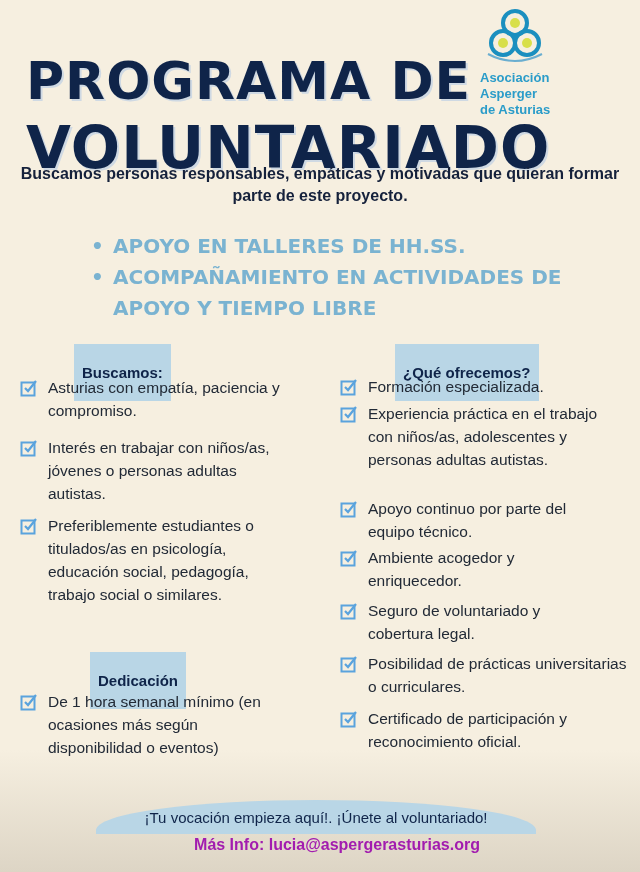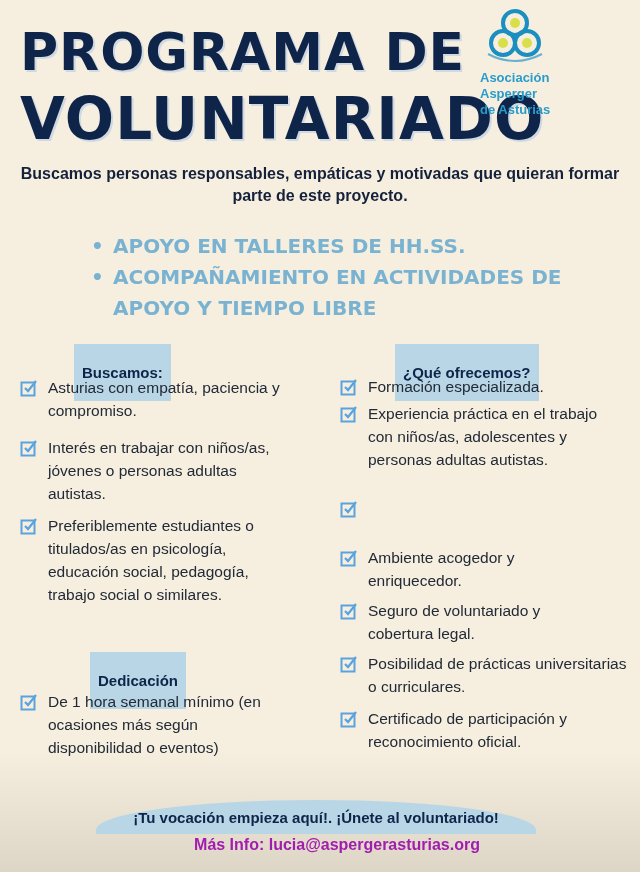--- a/index.html
+++ b/index.html
@@ -1,37 +1,37 @@
 <!DOCTYPE html>
 <html><head>
 <meta charset="utf-8">
 <style>
   html,body{margin:0;padding:0;}
   body{width:640px;height:872px;overflow:hidden;position:relative;
     background:linear-gradient(to bottom,#f6efe0 0%,#f6efe0 86%,#ddd5c5 100%);
     font-family:"Liberation Sans",sans-serif;color:#1e2433;}
-  .title{position:absolute;left:20px;font-family:"DejaVu Sans",sans-serif;font-weight:900;
-    color:#0f2449;letter-spacing:1px;text-shadow:2px 2px 0 #cfd9e3;}
+  .title{position:absolute;left:26px;font-family:"DejaVu Sans",sans-serif;font-weight:900;
+    color:#0f2449;letter-spacing:1px;text-shadow:2px 2px 0 #cfd9e3;margin-top:29px;}
   .t1{top:22px;font-size:52px;}
   .t2{top:85px;font-size:58px;}
   .logo{position:absolute;left:480px;top:6px;width:120px;text-align:left;}
   .logo-name{color:#2a9cc9;font-weight:bold;font-size:13px;line-height:16px;}
   .intro{position:absolute;left:20px;width:600px;top:163px;text-align:center;
     font-weight:bold;font-size:16px;line-height:22px;color:#15213b;}
   .bullets{position:absolute;left:80px;top:220px;margin:11px;padding:0;list-style:none;
     font-family:"DejaVu Sans",sans-serif;font-weight:900;font-size:20px;color:#7ab3d1;line-height:31px;}
   .bullets li{position:relative;padding-left:22px;}
   .bullets li:before{content:"•";position:absolute;left:0;}
   .label{position:absolute;background:#b9d6e6;font-weight:bold;font-size:15px;color:#0f2449;
     padding:20px 8px;}
   .item{position:absolute;display:flex;font-size:15.5px;line-height:23px;color:#222a36;}
   .chk{width:18px;height:18px;margin-right:10px;flex:none;margin-top:3px;}
   .banner{position:absolute;left:96px;top:800px;width:440px;height:34px;background:#b9d6e6;
     transform:perspective(400px) rotateX(0deg);border-radius:50% 50% 0 0/30px 30px 0 0;
-    display:flex;align-items:center;justify-content:center;font-weight:bold;font-size:15px;color:#0f2449;}
+    display:flex;align-items:center;justify-content:center;font-weight:normal;font-size:15px;color:#0f2449;}
   .info{position:absolute;left:0;width:640px;top:836px;text-align:center;font-weight:bold;font-size:16px;color:#a21caf;margin-left:17px;}
 </style>
 </head>
 <body>
 
 <div class="title t1">PROGRAMA DE</div>
 <div class="title t2">VOLUNTARIADO</div>
 
 <div class="logo">
   <svg width="70" height="60" viewBox="0 0 70 60">
@@ -107,20 +107,21 @@
       <rect x="1.5" y="3.5" width="13" height="13" fill="none" stroke="#5aa3dd" stroke-width="2"></rect>
       <path d="M5 9 L8 12 L16 2" fill="none" stroke="#5aa3dd" stroke-width="2.2"></path>
     </svg>
     <span>Experiencia práctica en el trabajo con niños/as, adolescentes y personas adultas autistas.</span>
   </div>
 <div class="item" style="left:340px;top:497px;width:270px">
     <svg class="chk" viewBox="0 0 18 18">
       <rect x="1.5" y="3.5" width="13" height="13" fill="none" stroke="#5aa3dd" stroke-width="2"></rect>
       <path d="M5 9 L8 12 L16 2" fill="none" stroke="#5aa3dd" stroke-width="2.2"></path>
     </svg>
+    <span>Apoyo continuo por parte del equipo técnico.</span>
   </div>
 <div class="item" style="left:340px;top:546px;width:270px">
     <svg class="chk" viewBox="0 0 18 18">
       <rect x="1.5" y="3.5" width="13" height="13" fill="none" stroke="#5aa3dd" stroke-width="2"></rect>
       <path d="M5 9 L8 12 L16 2" fill="none" stroke="#5aa3dd" stroke-width="2.2"></path>
     </svg>
     <span>Ambiente acogedor y enriquecedor.</span>
   </div>
 <div class="item" style="left:340px;top:599px;width:270px">
     <svg class="chk" viewBox="0 0 18 18">

